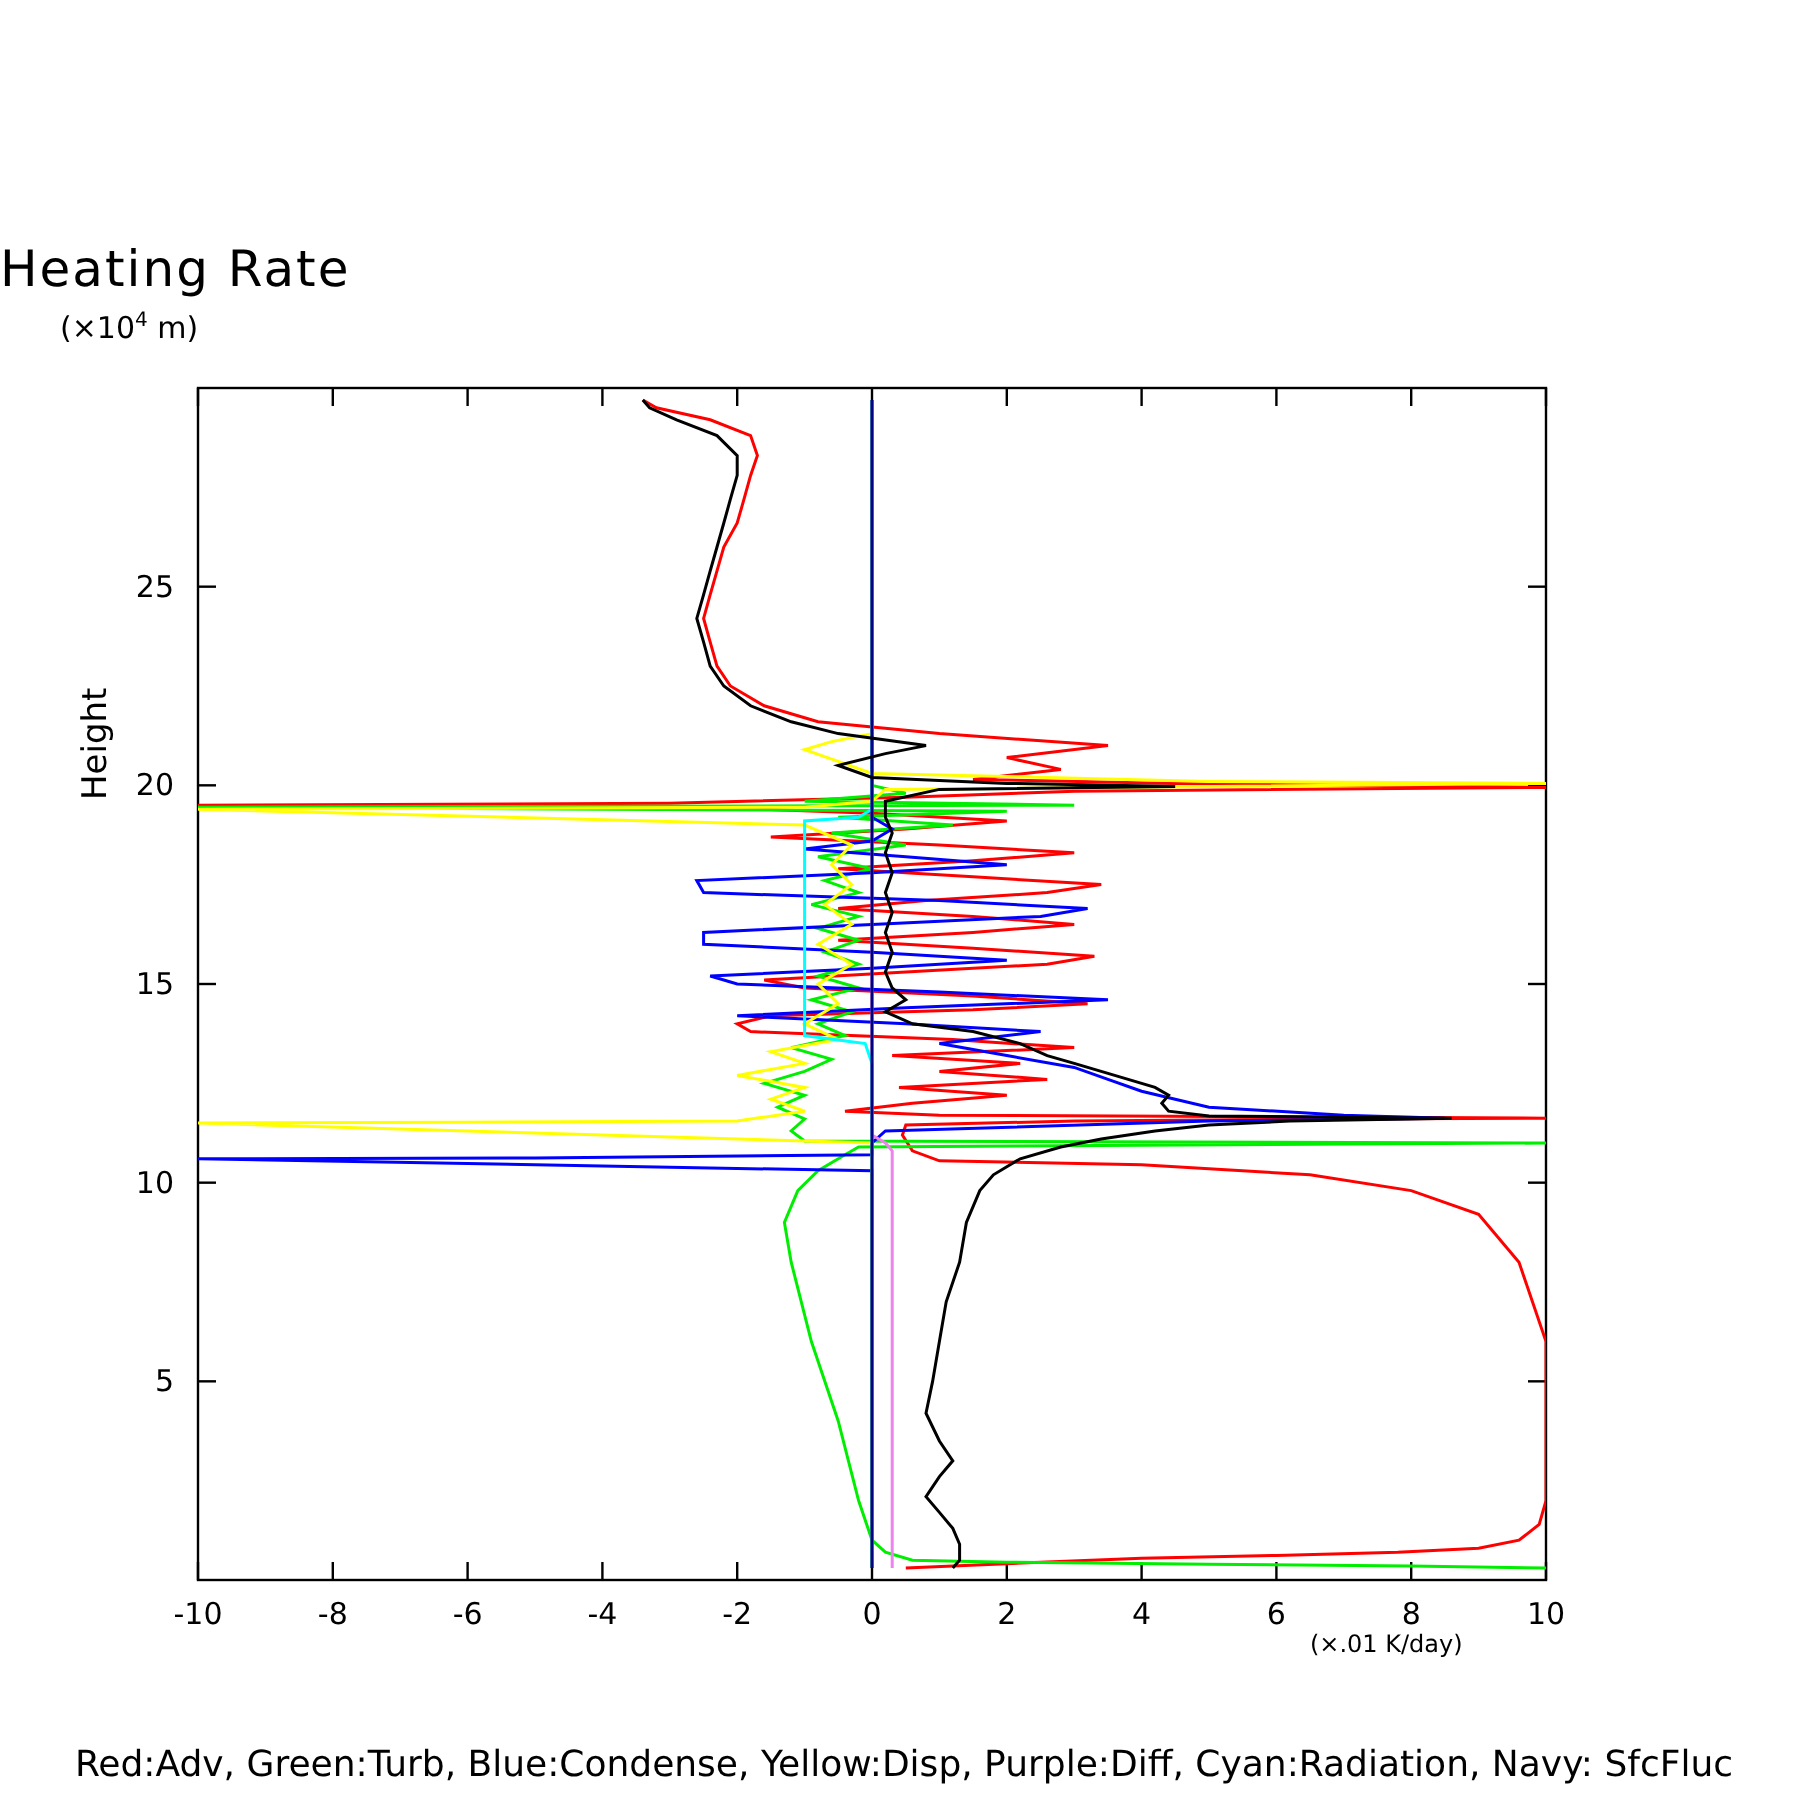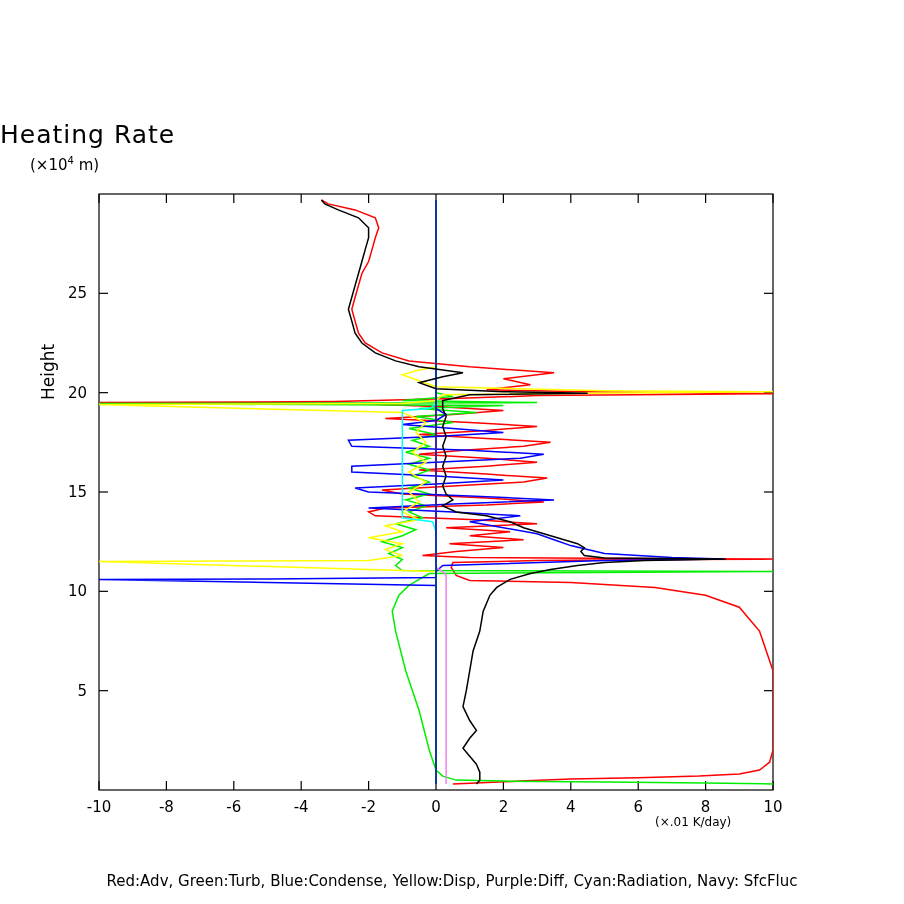--- a/index.html
+++ b/index.html
@@ -50,21 +50,21 @@
     font-size: 12px;
     color: #000000;
     white-space: nowrap;
   }
   #legend-text {
     position: absolute;
     left: 0;
     top: 872px;
     width: 904px;
     text-align: center;
-    font-size: 15px;
+    font-size: 18px;
     color: #000000;
     white-space: nowrap;
   }
   #plot-svg {
     position: absolute;
     left: 0;
     top: 0;
   }
   .tick-label {
     font-family: "DejaVu Sans", sans-serif;

